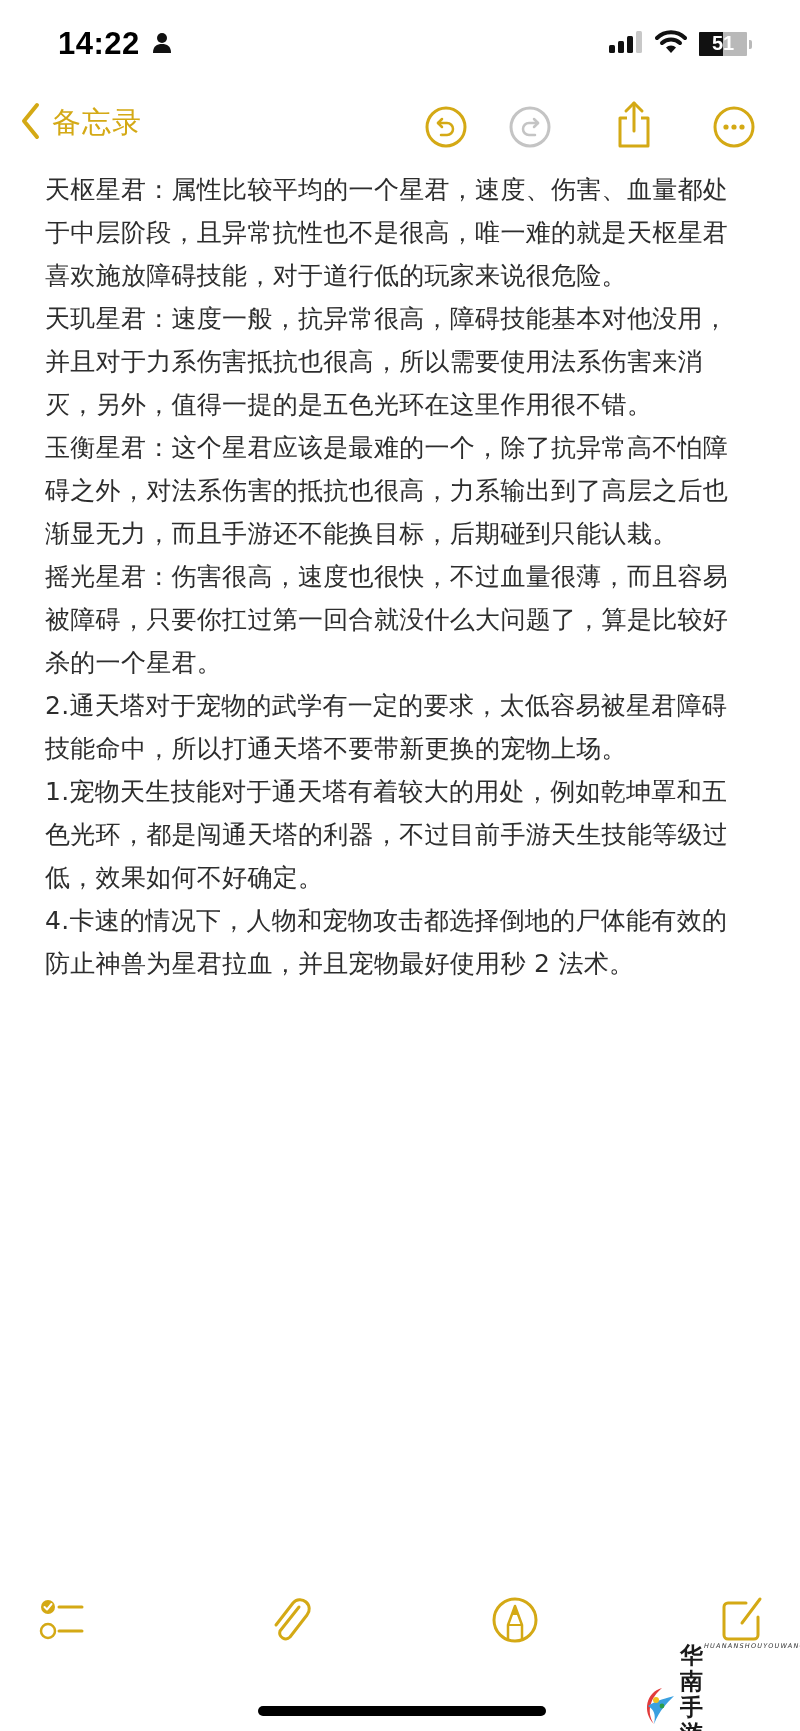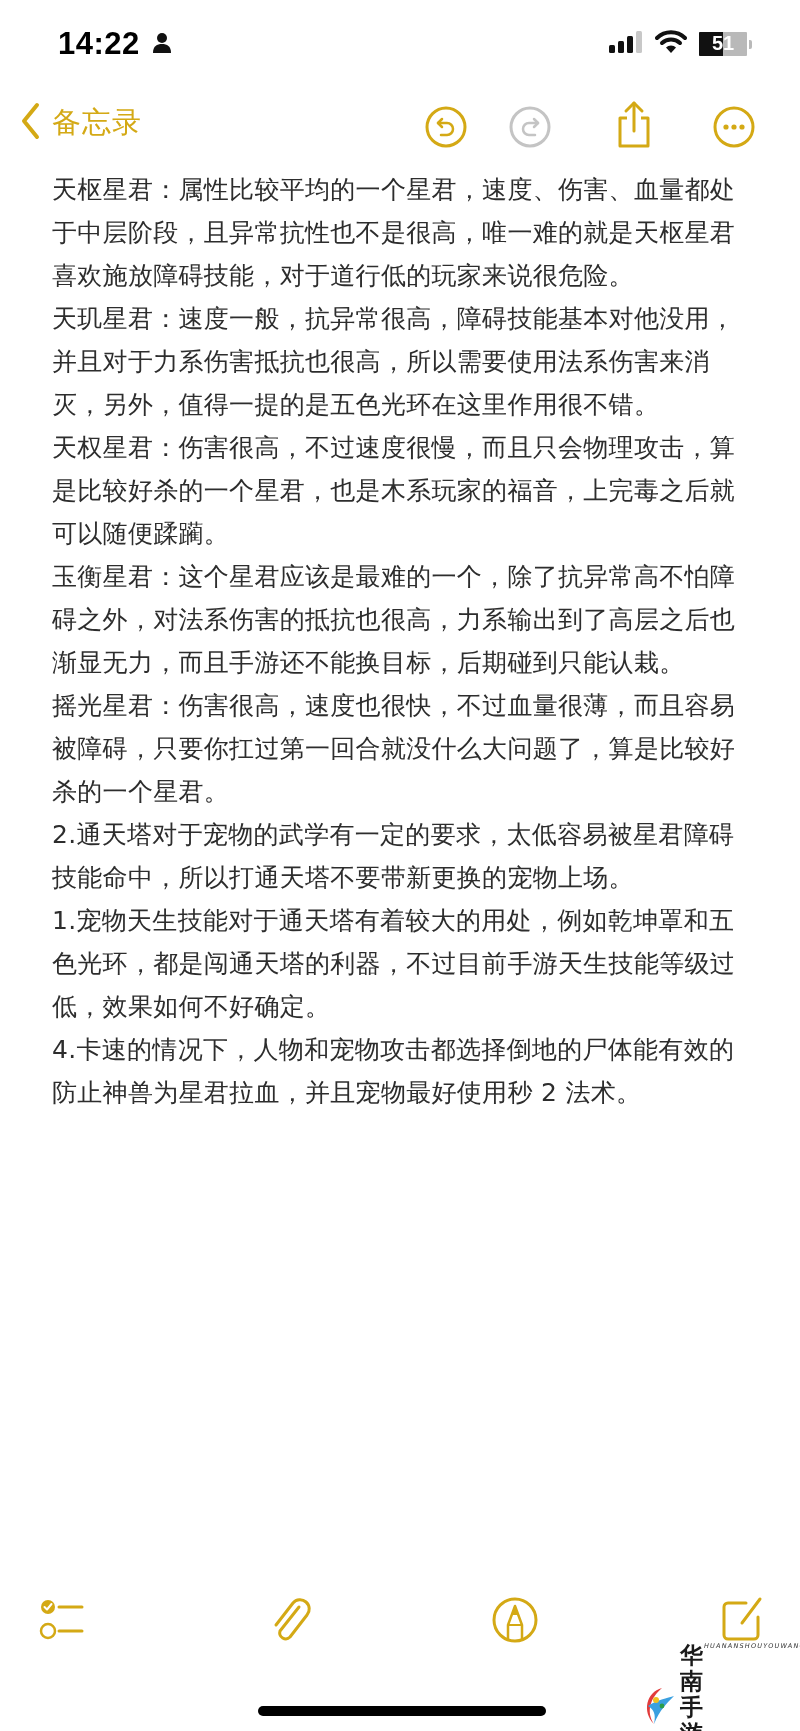--- a/index.html
+++ b/index.html
@@ -13,21 +13,21 @@
   .battery { position: relative; width: 48px; height: 24px; border-radius: 1px; background: #b9b9b9; overflow: hidden; display: flex; align-items: flex-start; justify-content: center; }
   .battery-fill { position: absolute; left: 0; top: 0; bottom: 0; width: 51%; background: #111; }
   .battery-text { position: relative; color: #fff; font-family: "Liberation Sans", sans-serif; font-weight: bold; font-size: 20px; }
   .battery-nub { width: 3px; height: 9px; background: #b9b9b9; border-radius: 0 2px 2px 0; margin-left: -10px; }
 
   .nav-bar { position: absolute; top: 92px; left: 0; width: 800px; height: 75px; }
   .back-button { position: absolute; left: 20px; top: 10px; display: flex; align-items: center; cursor: pointer; }
   .back-label { color: #d4a915; font-size: 29px; margin-left: 12px; letter-spacing: 1px; }
   .nav-icon { position: absolute; top: 13px; width: 44px; height: 44px; cursor: pointer; }
 
-  .note-body { position: absolute; top: 168px; left: 52px; width: 700px; }
+  .note-body { position: absolute; top: 168px; left: 45px; width: 700px; }
   .note-para { font-size: 25px; line-height: 43px; color: #2d2d2d; letter-spacing: 0.3px; }
 
   .bottom-toolbar { position: absolute; top: 1595px; left: 0; width: 800px; height: 60px; }
   .tool-icon { position: absolute; top: 0; width: 50px; height: 50px; cursor: pointer; }
 
   .home-indicator { position: absolute; left: 258px; top: 1706px; width: 288px; height: 10px; border-radius: 5px; background: #000; }
 
   .watermark { position: absolute; left: 640px; top: 1682px; width: 160px; height: 49px; display: flex; align-items: center; }
   .wm-text-wrap { margin-left: 4px; display: flex; flex-direction: row; }
   .wm-title { font-family: "DejaVu Sans", sans-serif; font-weight: bold; font-size: 23px; color: #1a1a1a; letter-spacing: 1px; line-height: 26px; }
@@ -105,21 +105,20 @@
       <circle cx="14" cy="22" r="2.6" fill="#d4a915"></circle>
       <circle cx="22" cy="22" r="2.6" fill="#d4a915"></circle>
       <circle cx="30" cy="22" r="2.6" fill="#d4a915"></circle>
     </svg>
   </span>
 </div>
 
 <div class="note-body">
   <p class="note-para">天枢星君：属性比较平均的一个星君，速度、伤害、血量都处于中层阶段，且异常抗性也不是很高，唯一难的就是天枢星君喜欢施放障碍技能，对于道行低的玩家来说很危险。</p>
   <p class="note-para">天玑星君：速度一般，抗异常很高，障碍技能基本对他没用，并且对于力系伤害抵抗也很高，所以需要使用法系伤害来消灭，另外，值得一提的是五色光环在这里作用很不错。</p>
-  <p class="note-para">天权星君：伤害很高，不过速度很慢，而且只会物理攻击，算是比较好杀的一个星君，也是木系玩家的福音，上完毒之后就可以随便蹂躏。</p>
   <p class="note-para">玉衡星君：这个星君应该是最难的一个，除了抗异常高不怕障碍之外，对法系伤害的抵抗也很高，力系输出到了高层之后也渐显无力，而且手游还不能换目标，后期碰到只能认栽。</p>
   <p class="note-para">摇光星君：伤害很高，速度也很快，不过血量很薄，而且容易被障碍，只要你扛过第一回合就没什么大问题了，算是比较好杀的一个星君。</p>
   <p class="note-para">2.通天塔对于宠物的武学有一定的要求，太低容易被星君障碍技能命中，所以打通天塔不要带新更换的宠物上场。</p>
   <p class="note-para">1.宠物天生技能对于通天塔有着较大的用处，例如乾坤罩和五色光环，都是闯通天塔的利器，不过目前手游天生技能等级过低，效果如何不好确定。</p>
   <p class="note-para">4.卡速的情况下，人物和宠物攻击都选择倒地的尸体能有效的防止神兽为星君拉血，并且宠物最好使用秒 2 法术。</p>
 </div>
 
 <div class="bottom-toolbar">
   <span class="tool-icon" style="left:38px;">
     <svg width="50" height="50" viewBox="0 0 50 50">

